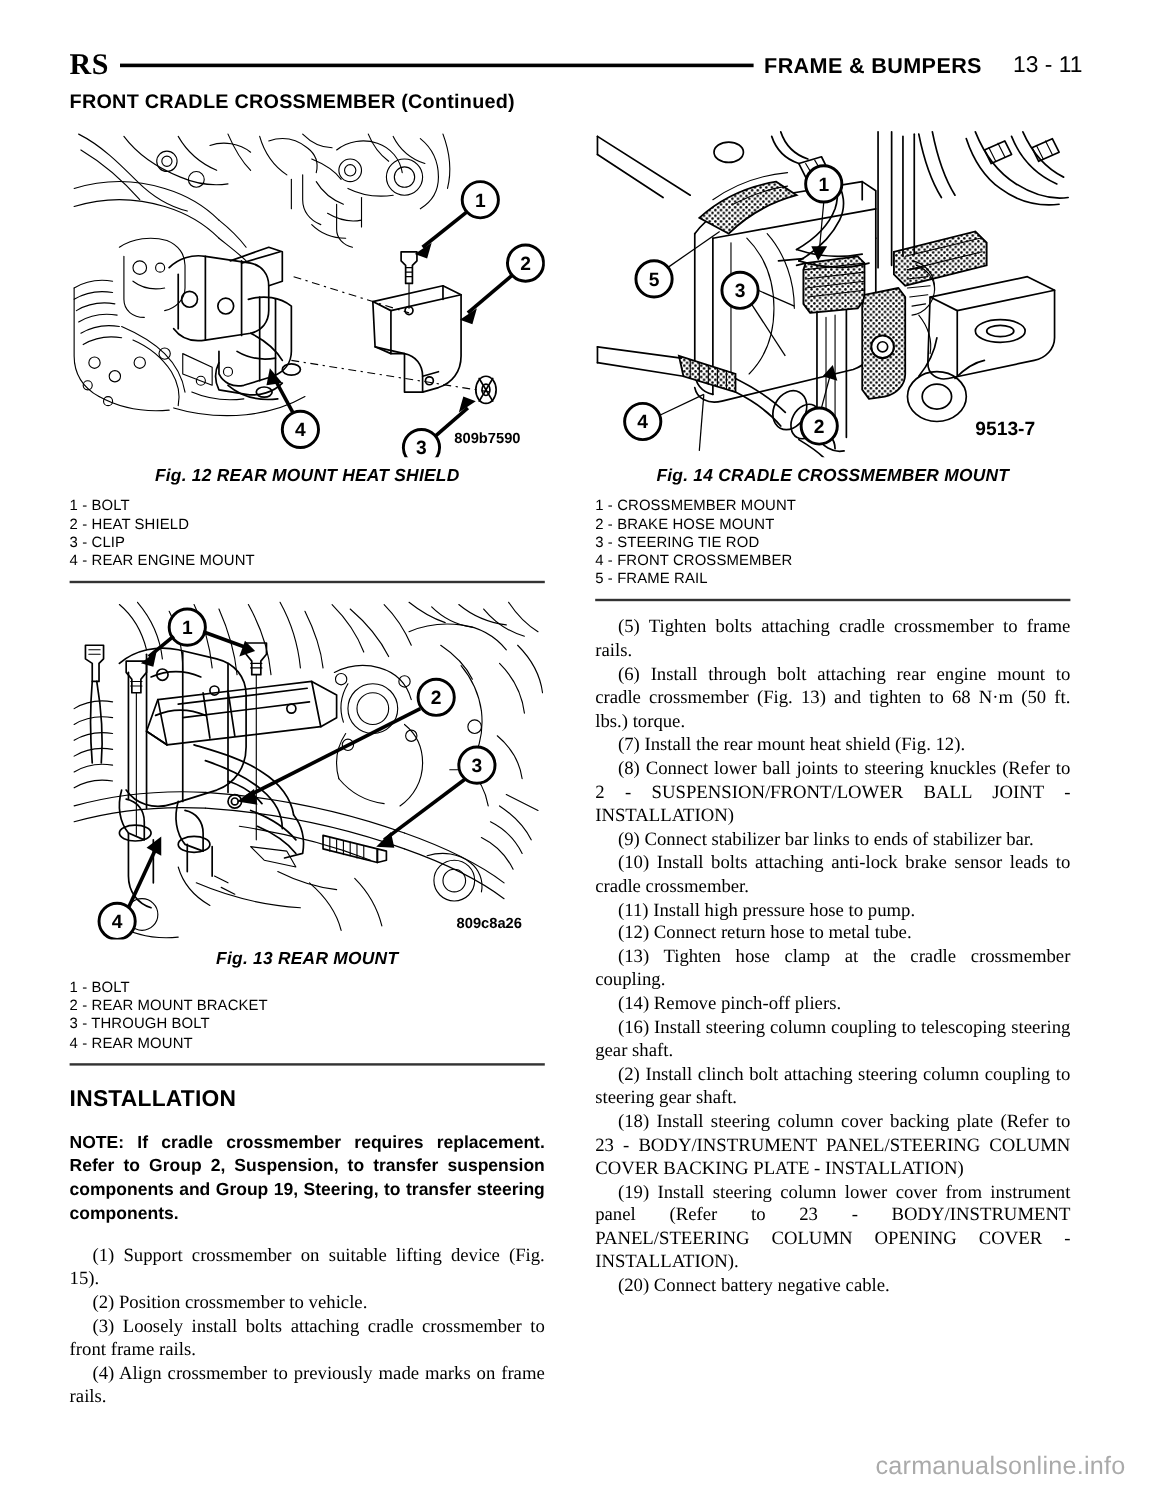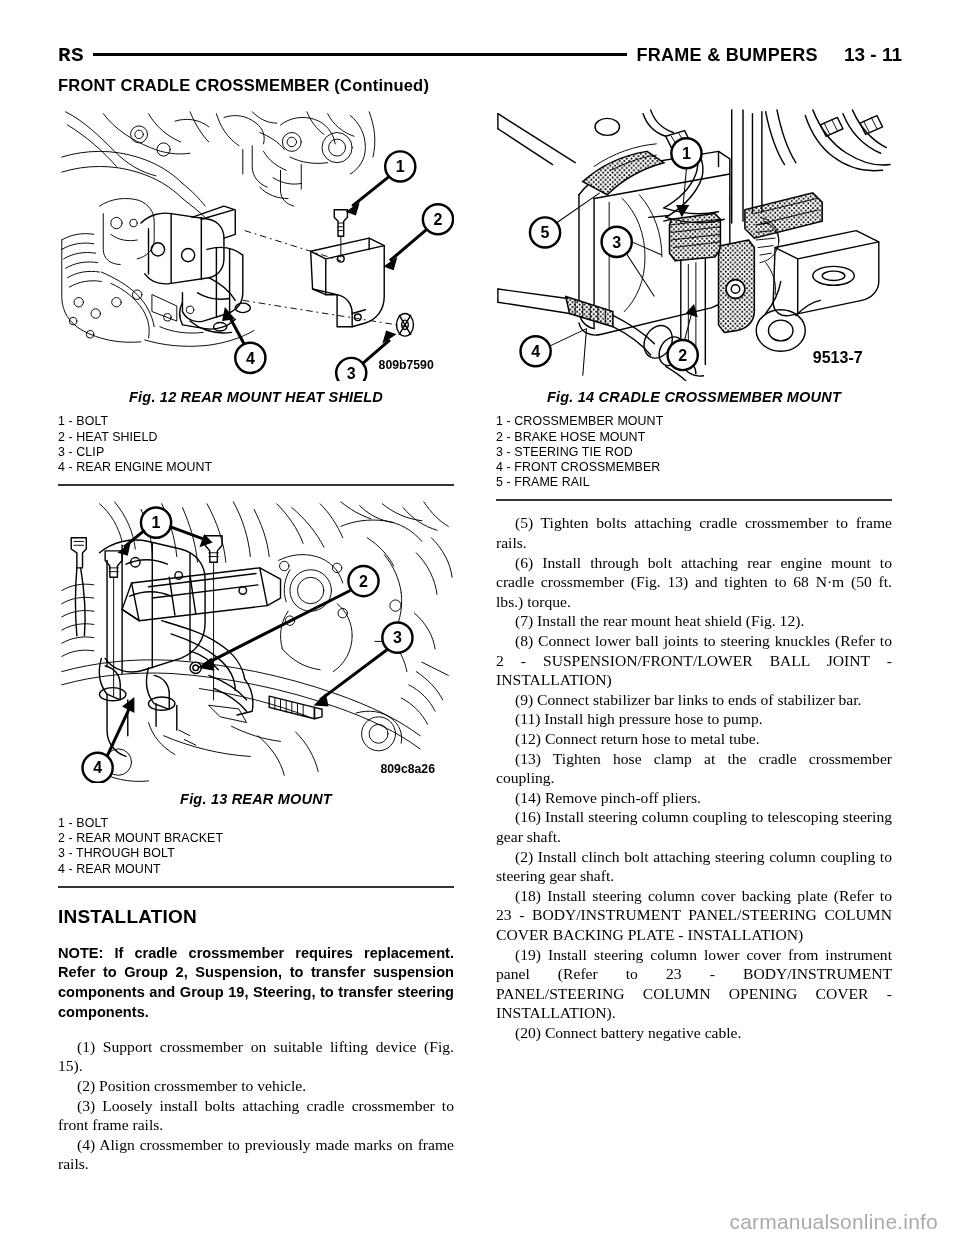--- a/index.html
+++ b/index.html
@@ -22,42 +22,42 @@
   .header {
     position: absolute;
     left: 58px;
     top: 42px;
     width: 844px;
     height: 26px;
     display: flex;
     align-items: center;
   }
   .hdr-rs {
-    font-family: Liberation Mono, monospace;
+    font-family: Liberation Serif, serif;
     font-weight: bold;
-    font-size: 21px;
+    font-size: 25px;
     letter-spacing: 0.5px;
     white-space: nowrap;
   }
   .hdr-rule {
     flex: 1 1 auto;
     height: 3px;
     background: #000;
     margin: 0 9px 2px 9px;
   }
   .hdr-section {
     font-family: "Liberation Sans", sans-serif;
     font-weight: bold;
     font-size: 18px;
     letter-spacing: 0.3px;
     white-space: nowrap;
   }
   .hdr-page {
     font-family: "Liberation Sans", sans-serif;
-    font-weight: bold;
+    font-weight: normal;
     font-size: 19px;
     white-space: nowrap;
     margin-left: 26px;
   }
 
   .subhead {
     position: absolute;
     left: 58px;
     top: 76px;
     font-family: "Liberation Sans", sans-serif;
@@ -708,20 +708,21 @@
     </div>
 
     <hr class="rule">
 
     <div style="margin-top:12px;">
       <p class="step first">(5) Tighten bolts attaching cradle crossmember to frame rails.</p>
       <p class="step">(6) Install through bolt attaching rear engine mount to cradle crossmember (Fig. 13) and tighten to 68 N·m (50 ft. lbs.) torque.</p>
       <p class="step">(7) Install the rear mount heat shield (Fig. 12).</p>
       <p class="step">(8) Connect lower ball joints to steering knuckles (Refer to 2 - SUSPENSION/FRONT/LOWER BALL JOINT - INSTALLATION)</p>
       <p class="step">(9) Connect stabilizer bar links to ends of stabilizer bar.</p>
+      <p class="step">(10) Install bolts attaching anti-lock brake sensor leads to cradle crossmember.</p>
       <p class="step">(11) Install high pressure hose to pump.</p>
       <p class="step">(12) Connect return hose to metal tube.</p>
       <p class="step">(13) Tighten hose clamp at the cradle crossmember coupling.</p>
       <p class="step">(14) Remove pinch-off pliers.</p>
       <p class="step">(16) Install steering column coupling to telescoping steering gear shaft.</p>
       <p class="step">(2) Install clinch bolt attaching steering column coupling to steering gear shaft.</p>
       <p class="step">(18) Install steering column cover backing plate (Refer to 23 - BODY/INSTRUMENT PANEL/STEERING COLUMN COVER BACKING PLATE - INSTALLATION)</p>
       <p class="step">(19) Install steering column lower cover from instrument panel (Refer to 23 - BODY/INSTRUMENT PANEL/STEERING COLUMN OPENING COVER - INSTALLATION).</p>
       <p class="step">(20) Connect battery negative cable.</p>
     </div>

